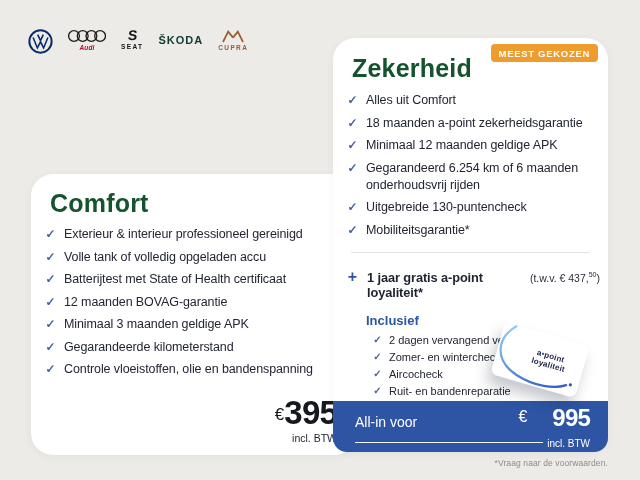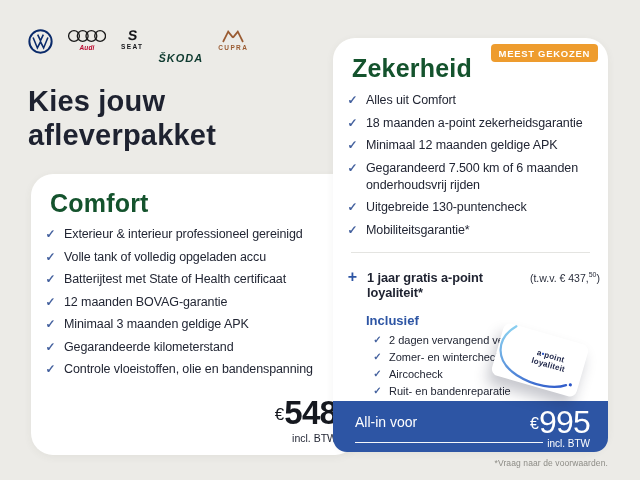--- a/index.html
+++ b/index.html
@@ -11,21 +11,21 @@
     color:#1E2230;
   }
 
   
   .brand-row { position:absolute; left:28px; top:29px; display:flex; gap:15px; align-items:flex-start; }
   .brand { display:flex; flex-direction:column; align-items:center; gap:1px; }
   .brand-label { font-size:6.5px; font-weight:700; letter-spacing:1.4px; }
   .audi-label { color:#BB0A30; font-style:italic; letter-spacing:0.2px; }
   .seat-letter { font-size:14px; font-weight:900; color:#15161a; line-height:13px; transform:skewX(-6deg); }
   .seat-label { color:#15161a; }
-  .skoda-wordmark { font-size:11px; font-weight:800; letter-spacing:1px; color:#0E3A2F; margin-top:23px;font-style:italic; }
+  .skoda-wordmark { font-size:11px; font-weight:800; letter-spacing:1px; color:#0E3A2F; margin-top:5px; }
   .cupra-label { color:#9A5B32; }
 
   
   .heading { position:absolute; left:28px; top:84px; width:270px;
     font-size:29px; line-height:34px; font-weight:600; color:#1E2230; letter-spacing:0.2px; }
 
   
   .card { position:absolute; background:#fff; border-radius:22px;
     box-shadow:0 2px 8px rgba(60,60,55,0.06); }
   .card-comfort { left:31px; top:174px; width:326px; height:281px; }
@@ -71,21 +71,21 @@
   .lc-dot { color:#2B55C8; }
   .lc-arc { position:absolute; left:0; top:0; }
 
   
   .z-footer { position:absolute; left:0; right:0; bottom:0; height:51px;
     background:#2D55A4; border-radius:0 0 14px 14px; color:#fff; z-index:1; }
   .footer-label { position:absolute; left:22px; top:13px; font-size:14px; font-weight:500; }
   .footer-rule { position:absolute; left:22px; top:41px; width:188px; height:1px; background:rgba(255,255,255,0.95); }
   .footer-price { position:absolute; right:18px; top:3px; text-align:right; }
   .fp-cur { font-size:16px; font-weight:500; vertical-align:4px; }
-  .fp-amt { font-size:32px; font-weight:400; letter-spacing:-0.8px; }
+  .fp-amt { font-size:24px; font-weight:700; letter-spacing:-0.8px;margin-left:25px; }
   .footer-note { position:absolute; right:18px; top:37px; font-size:10px; font-weight:500; }
 
   .disclaimer { position:absolute; left:333px; width:275px; top:458px; text-align:right;
     font-size:8.5px; color:#8D8C86; letter-spacing:0.1px; }
 </style>
 </head>
 <body>
 
 <div class="page">
 
@@ -115,21 +115,20 @@
     </div>
     <div class="brand">
       <svg width="24" height="14" viewBox="0 0 24 14">
         <path d="M2,13 L7.2,2.6 L12,8.6" fill="none" stroke="#9A5B32" stroke-width="1.7"></path>
         <path d="M22,13 L16.8,2.6 L12,8.6" fill="none" stroke="#9A5B32" stroke-width="1.7"></path>
       </svg>
       <span class="brand-label cupra-label">CUPRA</span>
     </div>
   </div>
 
-  <h1 class="heading">Kies jouw afleverpakket</h1>
 
   <div class="card card-comfort">
     <div class="card-title">Comfort</div>
     <ul class="checklist">
       <li>
           <span class="chk">✓</span>
           <span>Exterieur &amp; interieur professioneel gereinigd</span>
         </li>
       <li>
           <span class="chk">✓</span>
@@ -150,21 +149,21 @@
       <li>
           <span class="chk">✓</span>
           <span>Gegarandeerde kilometerstand</span>
         </li>
       <li>
           <span class="chk">✓</span>
           <span>Controle vloeistoffen, olie en bandenspanning</span>
         </li>
     </ul>
     <div class="price-block">
-      <div><span class="cur">€</span><span class="amt">548</span></div>
+      <div><span class="cur">€</span><span class="amt">395</span></div>
       <div class="price-note">incl. BTW</div>
     </div>
   </div>
 
   <div class="card card-zekerheid">
     <div class="badge">MEEST GEKOZEN</div>
     <div class="card-title">Zekerheid</div>
     <ul class="checklist">
       <li class="bold-item">
           <span class="chk">✓</span>
@@ -173,21 +172,21 @@
       <li>
           <span class="chk">✓</span>
           <span>18 maanden a-point zekerheidsgarantie</span>
         </li>
       <li>
           <span class="chk">✓</span>
           <span>Minimaal 12 maanden geldige APK</span>
         </li>
       <li>
           <span class="chk">✓</span>
-          <span>Gegarandeerd 7.500 km of 6 maanden onderhoudsvrij rijden</span>
+          <span>Gegarandeerd 6.254 km of 6 maanden onderhoudsvrij rijden</span>
         </li>
       <li>
           <span class="chk">✓</span>
           <span>Uitgebreide 130-puntencheck</span>
         </li>
       <li>
           <span class="chk">✓</span>
           <span>Mobiliteitsgarantie*</span>
         </li>
     </ul>

